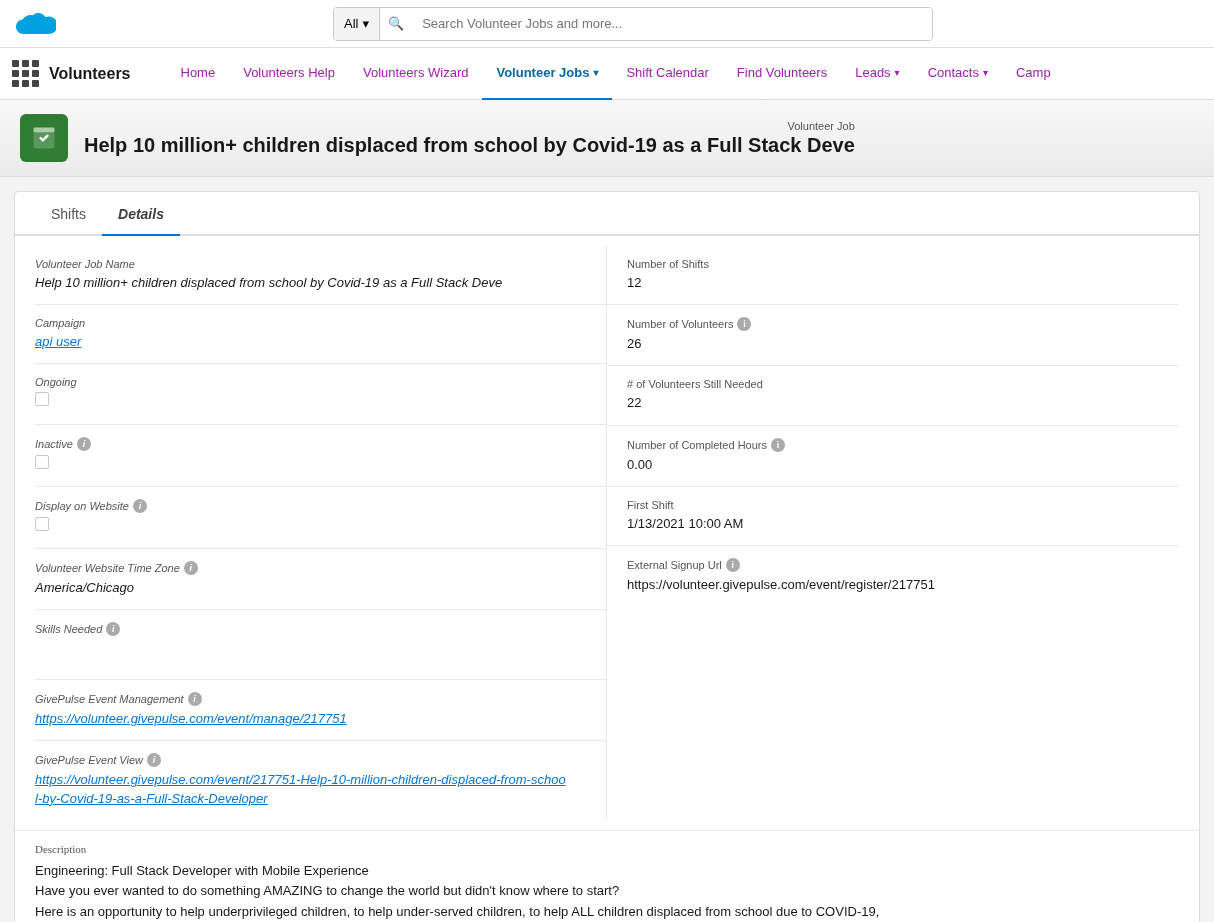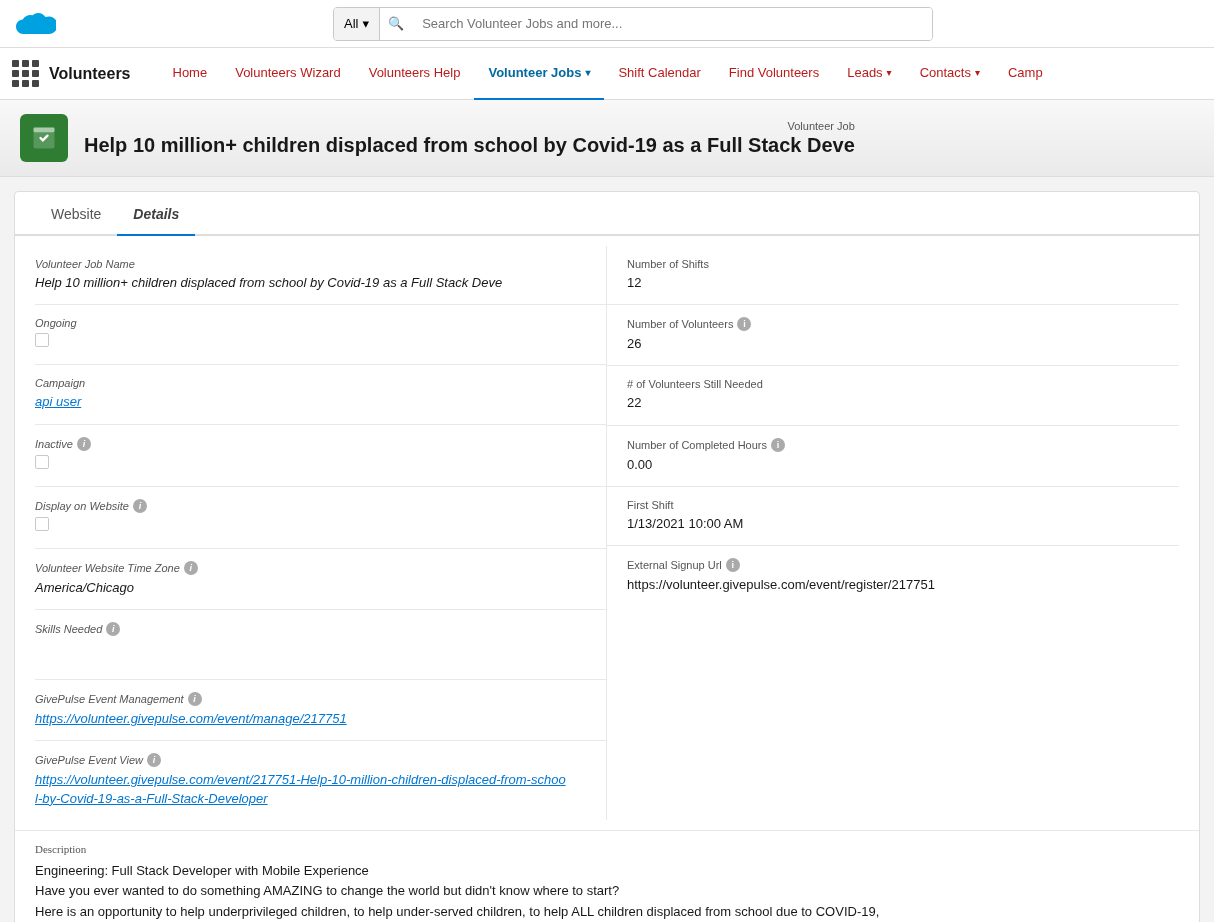--- a/index.html
+++ b/index.html
@@ -48,21 +48,21 @@
     }
 
     
     .nav-bar {
       background: #fff;
       border-bottom: 1px solid #ddd;
       display: flex;
       align-items: center;
       padding: 0 12px;
       height: 52px;
-      gap: 8px;
+      gap: 16px;
     }
     .app-launcher {
       display: flex;
       align-items: center;
       gap: 10px;
       margin-right: 20px;
       cursor: pointer;
     }
     .app-launcher-icon {
       display: grid;
@@ -75,21 +75,21 @@
       border-radius: 1px;
       display: block;
     }
     .app-name { font-size: 16px; font-weight: 600; color: #181818; }
     .nav-item {
       padding: 0 14px;
       height: 52px;
       display: flex;
       align-items: center;
       font-size: 13px;
-      color: #b91c1c;
+      color: #a21caf;
       cursor: pointer;
       border-bottom: 2px solid transparent;
       white-space: nowrap;
       gap: 4px;
     }
     .nav-item.active { border-bottom-color: #0176d3; color: #0369a1; font-weight: 600; }
     .nav-item .chevron { font-size: 10px; }
 
     
     .record-header {
@@ -249,24 +249,24 @@
         <span></span>
     </div>
     <span class="app-name">Volunteers</span>
   </div>
 
   <nav style="display:flex;align-items:center;">
     <div class="nav-item">
         <span>Home</span>
       </div>
     <div class="nav-item">
+        <span>Volunteers Help</span>
+      </div>
+    <div class="nav-item">
         <span>Volunteers Wizard</span>
-      </div>
-    <div class="nav-item">
-        <span>Volunteers Help</span>
       </div>
     <div class="nav-item active">
       <span>Volunteer Jobs</span>
       <span class="chevron">▾</span>
     </div>
     <div class="nav-item">
         <span>Shift Calendar</span>
       </div>
     <div class="nav-item">
         <span>Find Volunteers</span>
@@ -295,51 +295,51 @@
   </div>
   <div class="record-meta">
     <span class="record-type-label">Volunteer Job</span>
     <span class="record-title">Help 10 million+ children displaced from school by Covid-19 as a Full Stack Deve</span>
   </div>
 </div>
 
 <div class="main-content">
 
   <div class="tabs">
-    <div class="tab">Website</div>
+    <div class="tab">Shifts</div>
     <div class="tab active">Details</div>
   </div>
 
   <div class="details-grid">
 
     <div class="col-left">
 
       <div class="field-row">
         <div class="field-label">
           <span>Volunteer Job Name</span>
         </div>
         <div class="field-value">Help 10 million+ children displaced from school by Covid-19 as a Full Stack Deve</div>
+        <span class="field-edit">✎</span>
+      </div>
+
+      <div class="field-row">
+        <div class="field-label">
+          <span>Campaign</span>
+        </div>
+        <div class="field-value link">api user</div>
         <span class="field-edit">✎</span>
       </div>
 
       <div class="field-row">
         <div class="field-label">
           <span>Ongoing</span>
         </div>
         <div class="field-value">
           <span class="checkbox"></span>
         </div>
-        <span class="field-edit">✎</span>
-      </div>
-
-      <div class="field-row">
-        <div class="field-label">
-          <span>Campaign</span>
-        </div>
-        <div class="field-value link">api user</div>
         <span class="field-edit">✎</span>
       </div>
 
       <div class="field-row">
         <div class="field-label">
           <span>Inactive</span>
           <span class="info-icon">i</span>
         </div>
         <div class="field-value">
           <span class="checkbox"></span>

